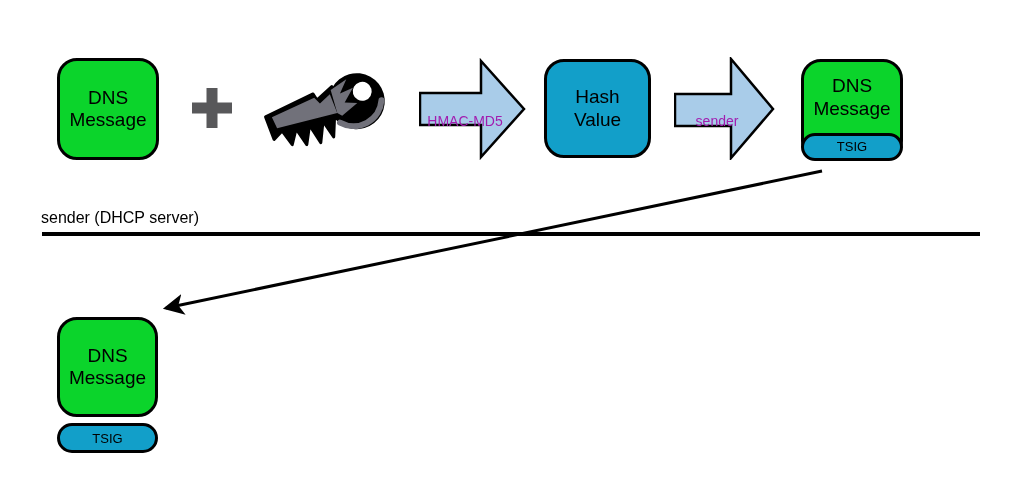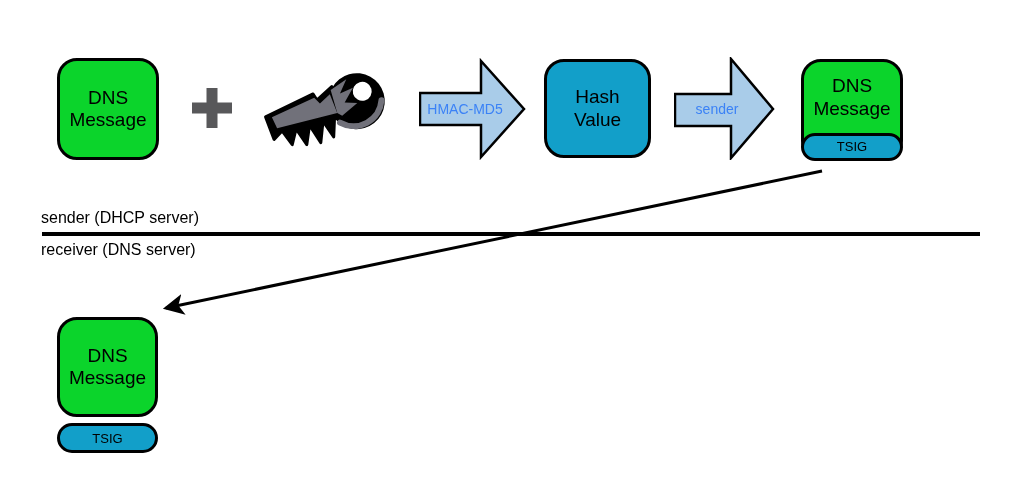--- a/index.html
+++ b/index.html
@@ -18,21 +18,21 @@
   .badge{
     position:absolute;left:-3px;right:-3px;bottom:-3px;height:28px;box-sizing:border-box;
     border:3px solid #000;border-radius:14px;background:var(--teal,#129fc9);
     display:flex;align-items:center;justify-content:center;font-size:13px;
   }
   .pill{
     position:absolute;box-sizing:border-box;border:3px solid #000;border-radius:15px;
     background:var(--teal,#129fc9);display:flex;align-items:center;justify-content:center;
     font-size:13px;
   }
-  .arrow-label{position:absolute;font-size:14px;text-align:center;color:#3b82f6;}
+  .arrow-label{position:absolute;font-size:14px;text-align:center;color:#a21caf;margin-top:12px;}
   .lane-label{position:absolute;font-size:16px;color:#000;white-space:nowrap;}
   .divider{position:absolute;background:#000;}
 </style>
 </head>
 <body>
 
 <div class="stage">
 
   <div class="node green" style="left:57px;top:58px;width:102px;height:102px;">
     <span style="width:90px;">DNS Message</span>
@@ -72,21 +72,20 @@
 
   <div class="node green" style="left:801px;top:59px;width:102px;height:102px;padding-bottom:25px;">
     <span style="width:90px;">DNS Message</span>
     <div class="badge">
       <span>TSIG</span>
     </div>
   </div>
 
   <div class="lane-label" style="left:41px;top:209px;">sender (DHCP server)</div>
   <div class="divider" style="left:42px;top:232px;width:938px;height:4px;"></div>
-  <div class="lane-label" style="left:41px;top:241px;">receiver (DNS server)</div>
 
   <svg class="abs" style="left:140px;top:160px;" width="692" height="165" viewBox="0 0 692 165">
     <defs>
       <marker id="arrowhead" viewBox="0 0 10 10" refX="8.5" refY="5" markerWidth="7" markerHeight="7" orient="auto-start-reverse">
         <path d="M0,0 L10,5 L0,10 L2.5,5 Z" fill="#000"></path>
       </marker>
     </defs>
     <line x1="682" y1="11" x2="26" y2="148" stroke="#000" stroke-width="3" marker-end="url(#arrowhead)"></line>
   </svg>
 

